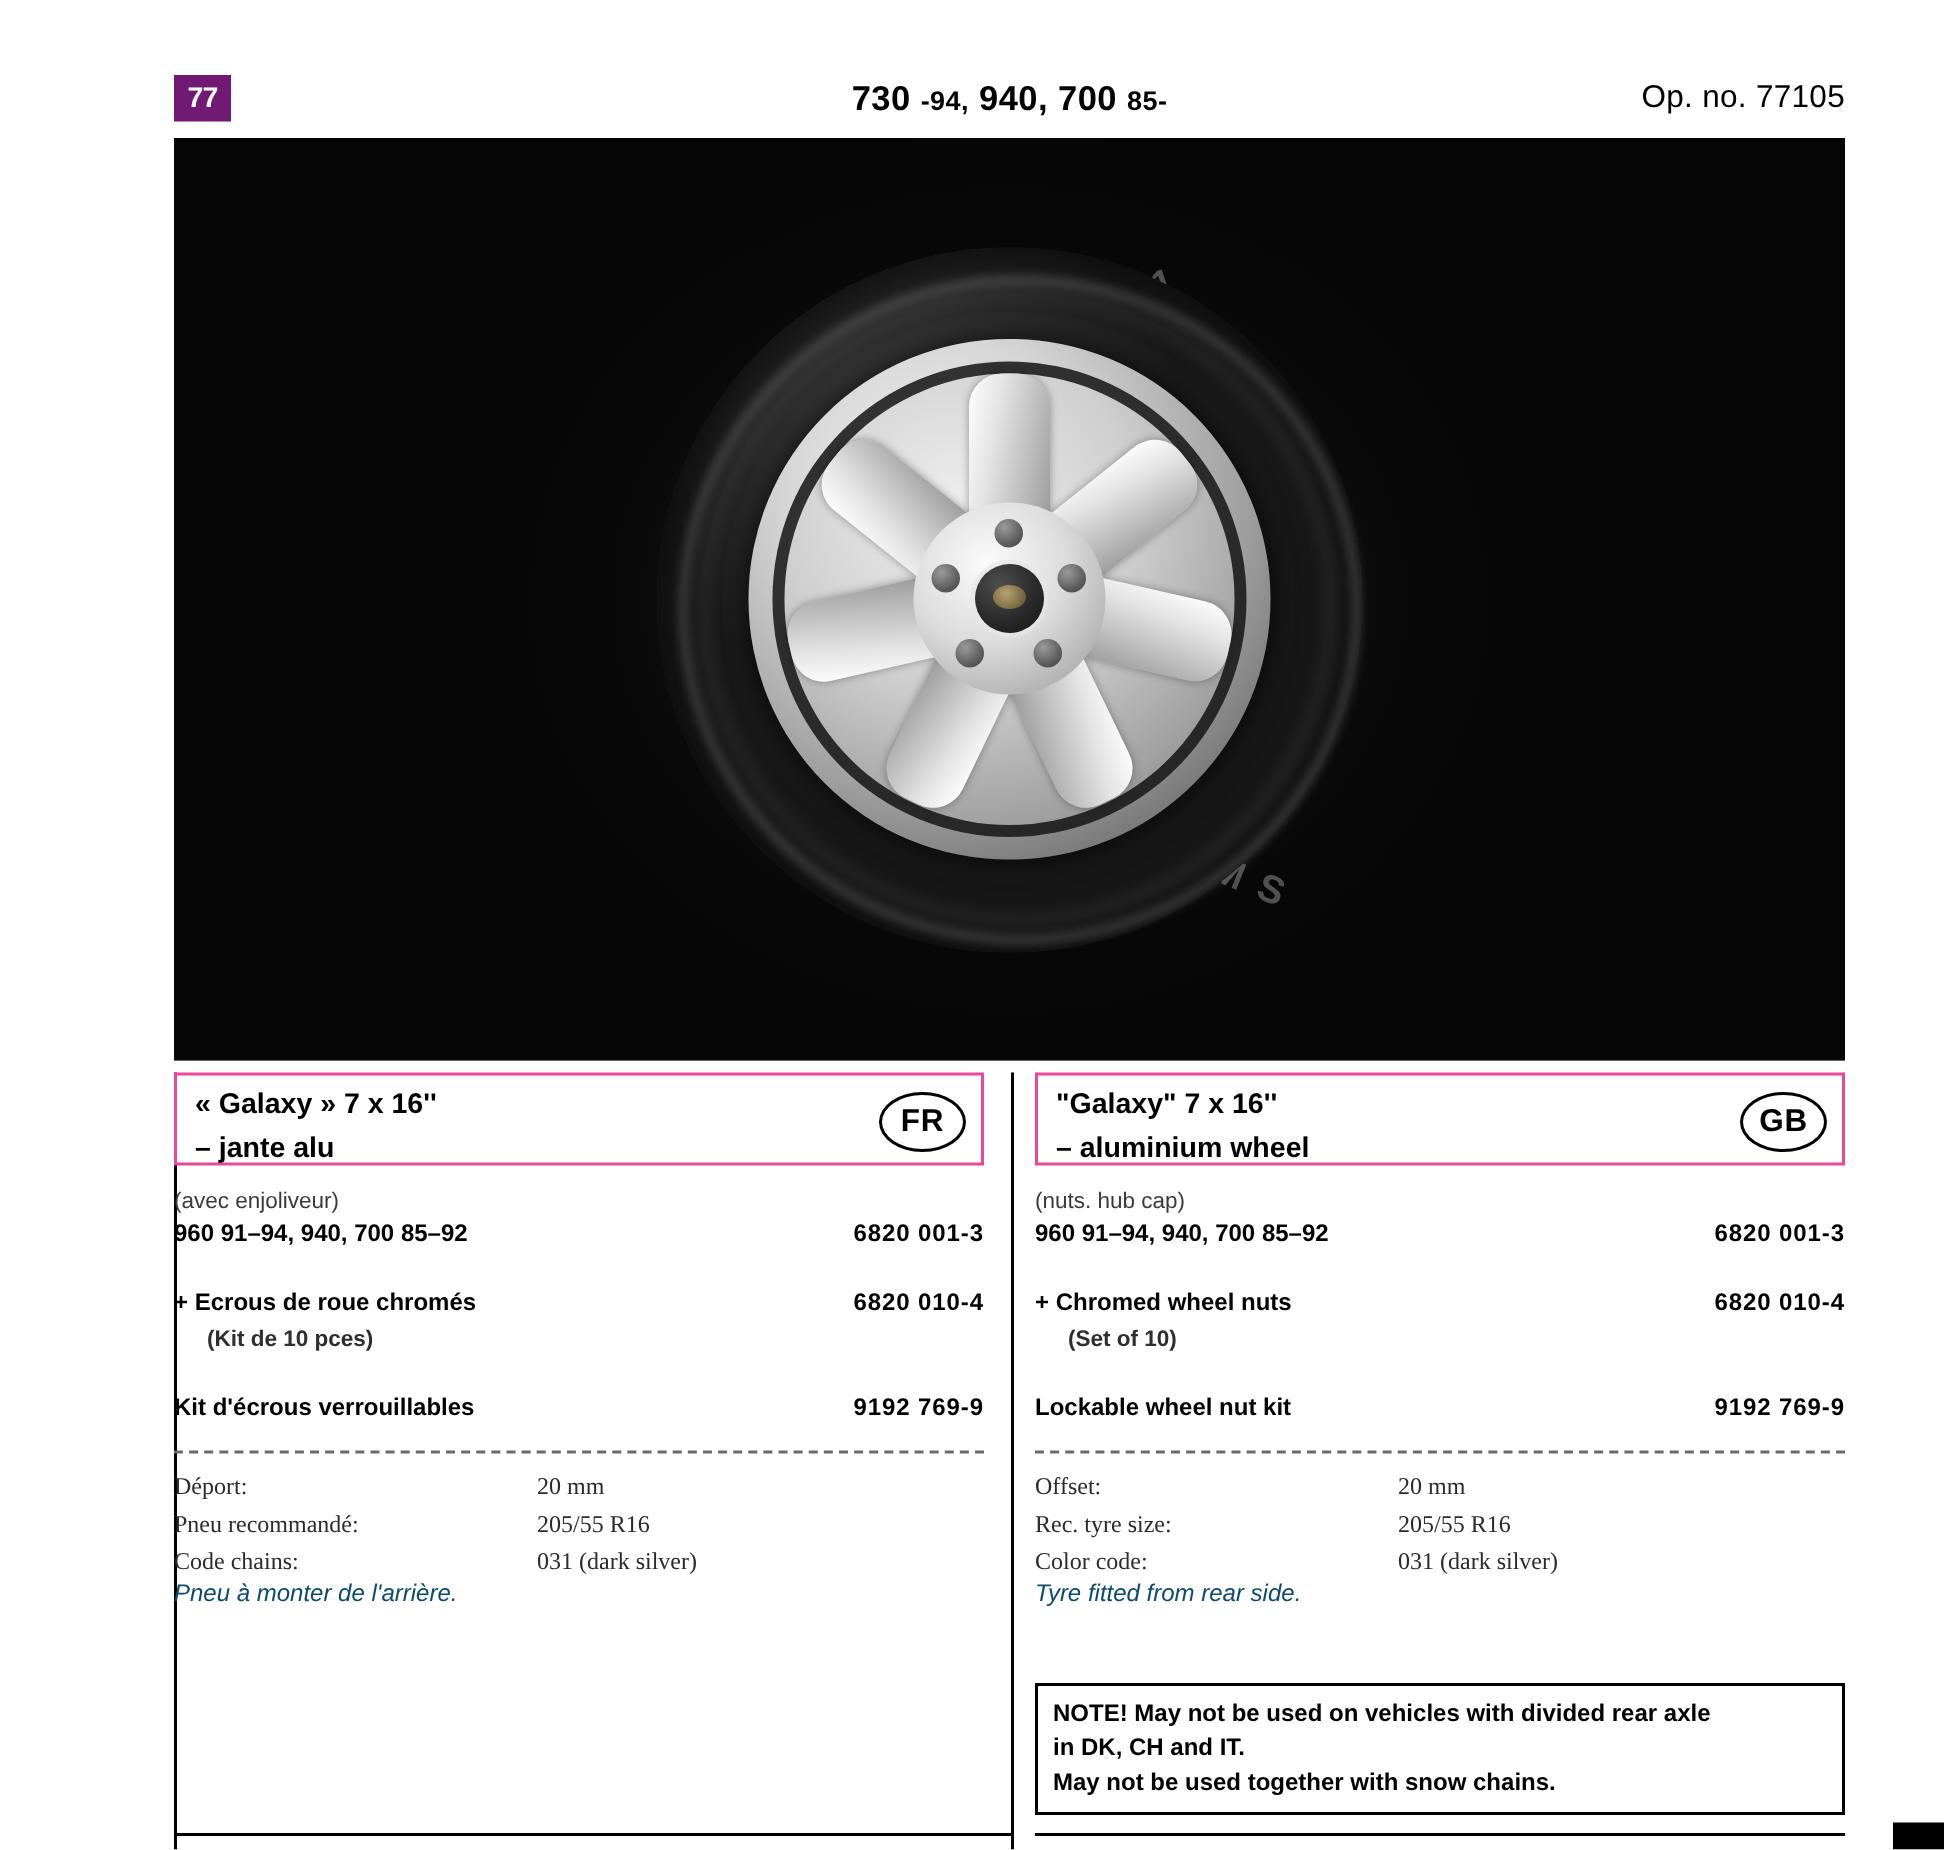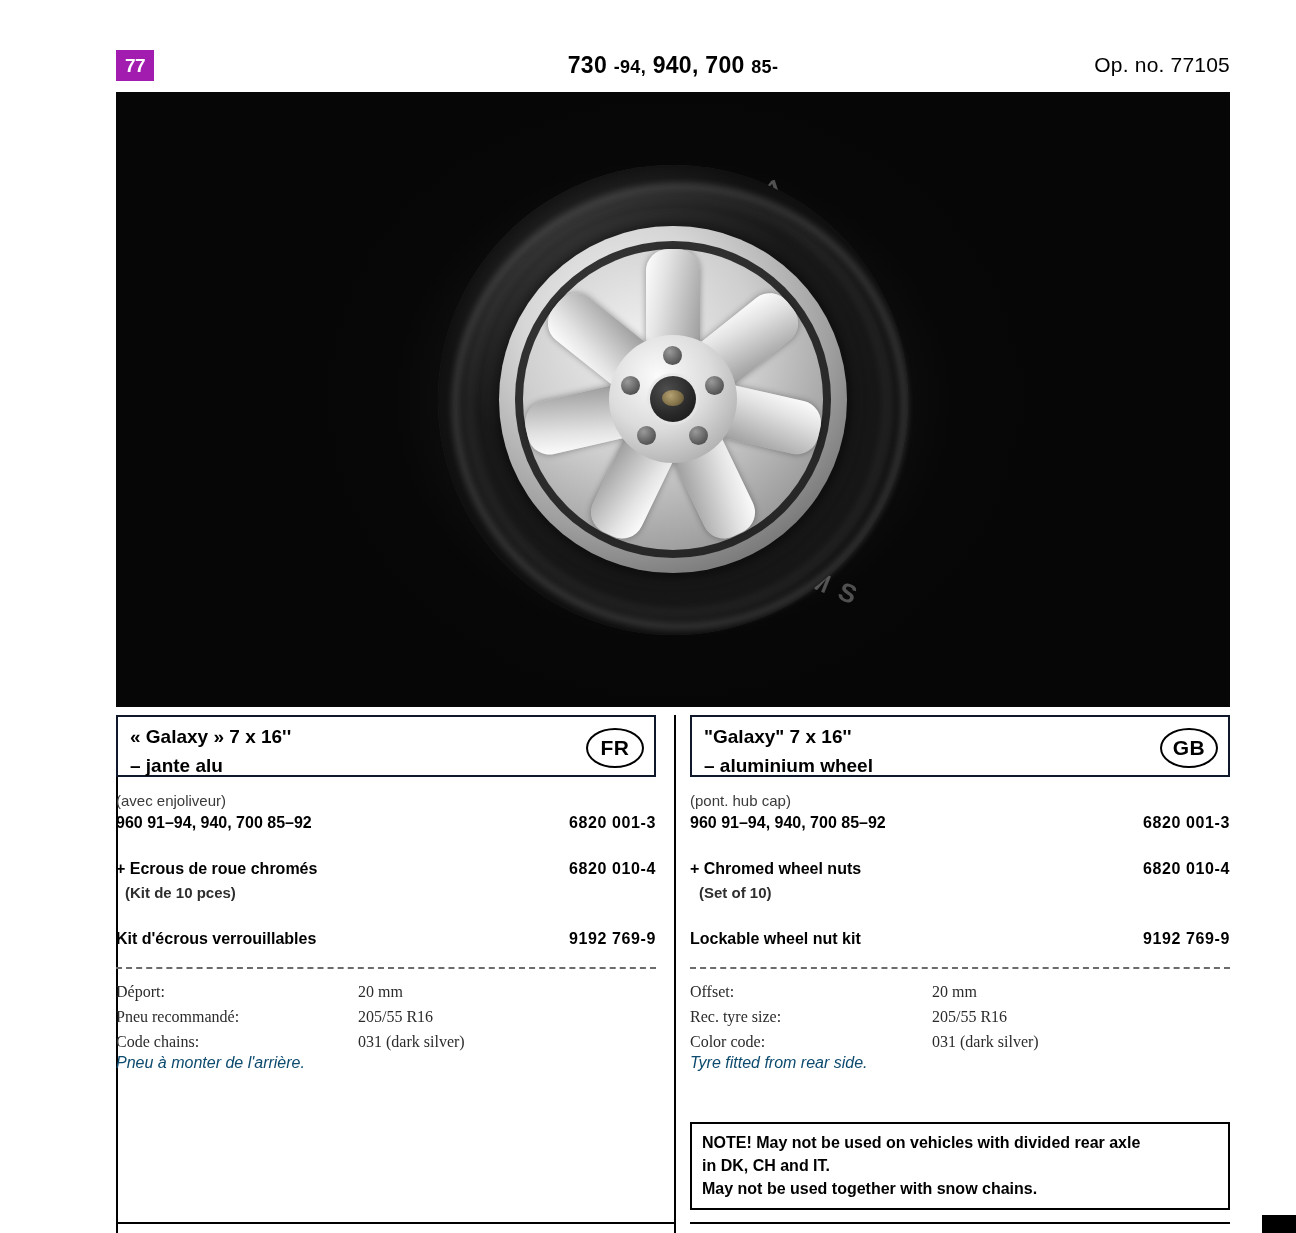--- a/index.html
+++ b/index.html
@@ -23,21 +23,21 @@
     top: 50px;
     width: 1114px;
     height: 36px;
   }
   .page-badge {
     position: absolute;
     left: 0;
     top: 0;
     width: 38px;
     height: 31px;
-    background: #a21caf;
+    background: #701a75;
     color: #fff;
     font-weight: bold;
     font-size: 19px;
     display: flex;
     align-items: center;
     justify-content: center;
     letter-spacing: -0.5px;
   }
   .header-title {
     position: absolute;
@@ -222,21 +222,21 @@
     position: absolute;
     top: 0;
     width: 540px;
     height: 500px;
   }
   .panel-fr { left: 0; }
   .panel-gb { left: 574px; }
 
   .title-box {
     position: relative;
-    border: 2px solid #0f172a;
+    border: 2px solid #ec4899;
     height: 62px;
     padding: 5px 10px 0 12px;
     box-sizing: border-box;
   }
   .title-line1, .title-line2 {
     font-size: 19px;
     font-weight: bold;
     line-height: 29px;
     white-space: nowrap;
   }
@@ -270,21 +270,21 @@
     min-height: 24px;
   }
   .row .num {
     position: absolute;
     right: 0;
     top: 0;
     font-weight: bold;
     letter-spacing: 0.6px;
   }
   .gap-md { height: 22px; }
-  .indent { padding-left: 9px; font-size: 15px; font-weight: bold; color: #2e2e2e; }
+  .indent { padding-left: 22px; font-size: 15px; font-weight: bold; color: #2e2e2e; }
 
   .dashed {
     border-top: 2px dashed #6b6b6b;
     margin: 16px 0 10px 0;
     height: 0;
   }
   .specs { position: relative; font-family: Liberation Serif, serif; }
   .spec-row {
     position: relative;
     font-size: 16px;
@@ -464,21 +464,21 @@
   </div>
 
   <div class="panel panel-gb">
     <div class="title-box">
       <div class="title-line1">"Galaxy"  7 x 16''</div>
       <div class="title-line2">– aluminium wheel</div>
       <div class="flag">GB</div>
     </div>
 
     <div class="rows">
-      <div class="sub-note">(pont. hub cap)</div>
+      <div class="sub-note">(nuts. hub cap)</div>
 
       <div class="row">
         <span>960 91–94, 940, 700 85–92</span>
         <span class="num">6820 001-3</span>
       </div>
 
       <div class="gap-md"></div>
 
       <div class="row">
         <span>+ Chromed wheel nuts</span>

